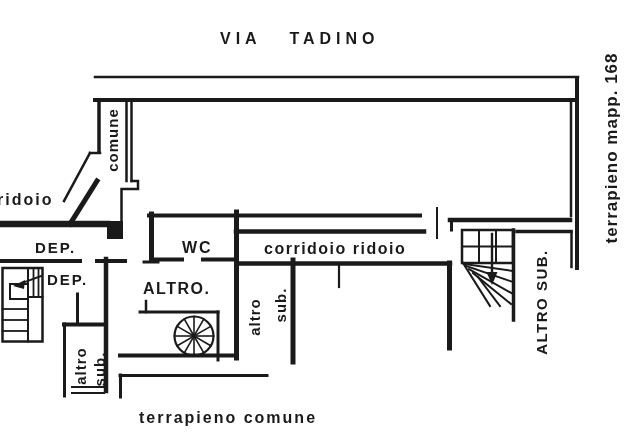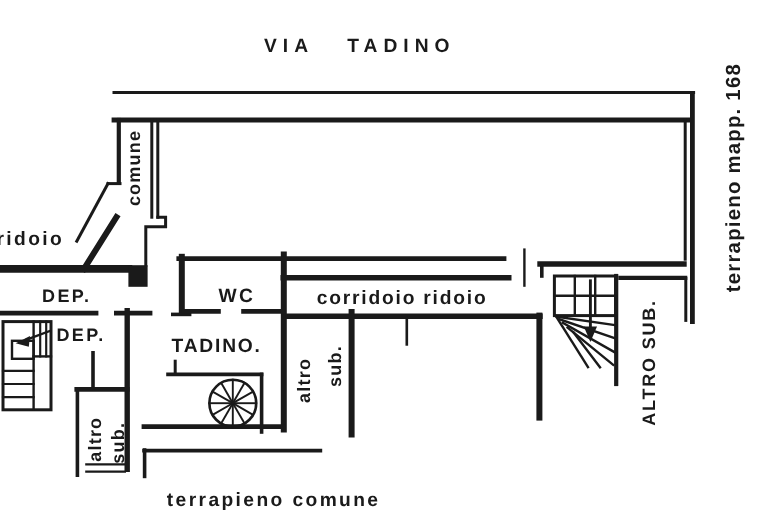--- a/index.html
+++ b/index.html
@@ -152,21 +152,21 @@
 
   <span class="lbl" style="left:-3px;top:192px;font-size:16px;letter-spacing:2px;">ridoio</span>
 
 
   <span class="lbl" style="left:35px;top:240px;font-size:15px;letter-spacing:2px;">DEP.</span>
 
   <span class="lbl" style="left:47px;top:272px;font-size:15px;letter-spacing:2px;">DEP.</span>
 
   <span class="lbl" style="left:182px;top:240px;font-size:16px;letter-spacing:2px;text-align:center;">WC</span>
 
-  <span class="lbl" style="left:143px;top:281px;font-size:16px;letter-spacing:1.5px;">TADINO.</span>
+  <span class="lbl" style="left:143px;top:281px;font-size:16px;letter-spacing:1.5px;">ALTRO.</span>
 
   <span class="lbl" style="left:264px;top:241px;font-size:16px;letter-spacing:1.5px;">corridoio ridoio</span>
 
   <span class="lbl rot" style="left:80px;top:366px;font-size:15px;letter-spacing:1px;">altro</span>
   <span class="lbl rot" style="left:99px;top:369px;font-size:15px;letter-spacing:1px;">sub.</span>
 
   <span class="lbl rot" style="left:254px;top:317px;font-size:15px;letter-spacing:1px;">altro</span>
   <span class="lbl rot" style="left:280px;top:305px;font-size:15px;letter-spacing:1px;">sub.</span>
 
   <span class="lbl rot" style="left:541px;top:302px;font-size:15px;letter-spacing:1.5px;">ALTRO SUB.</span>

